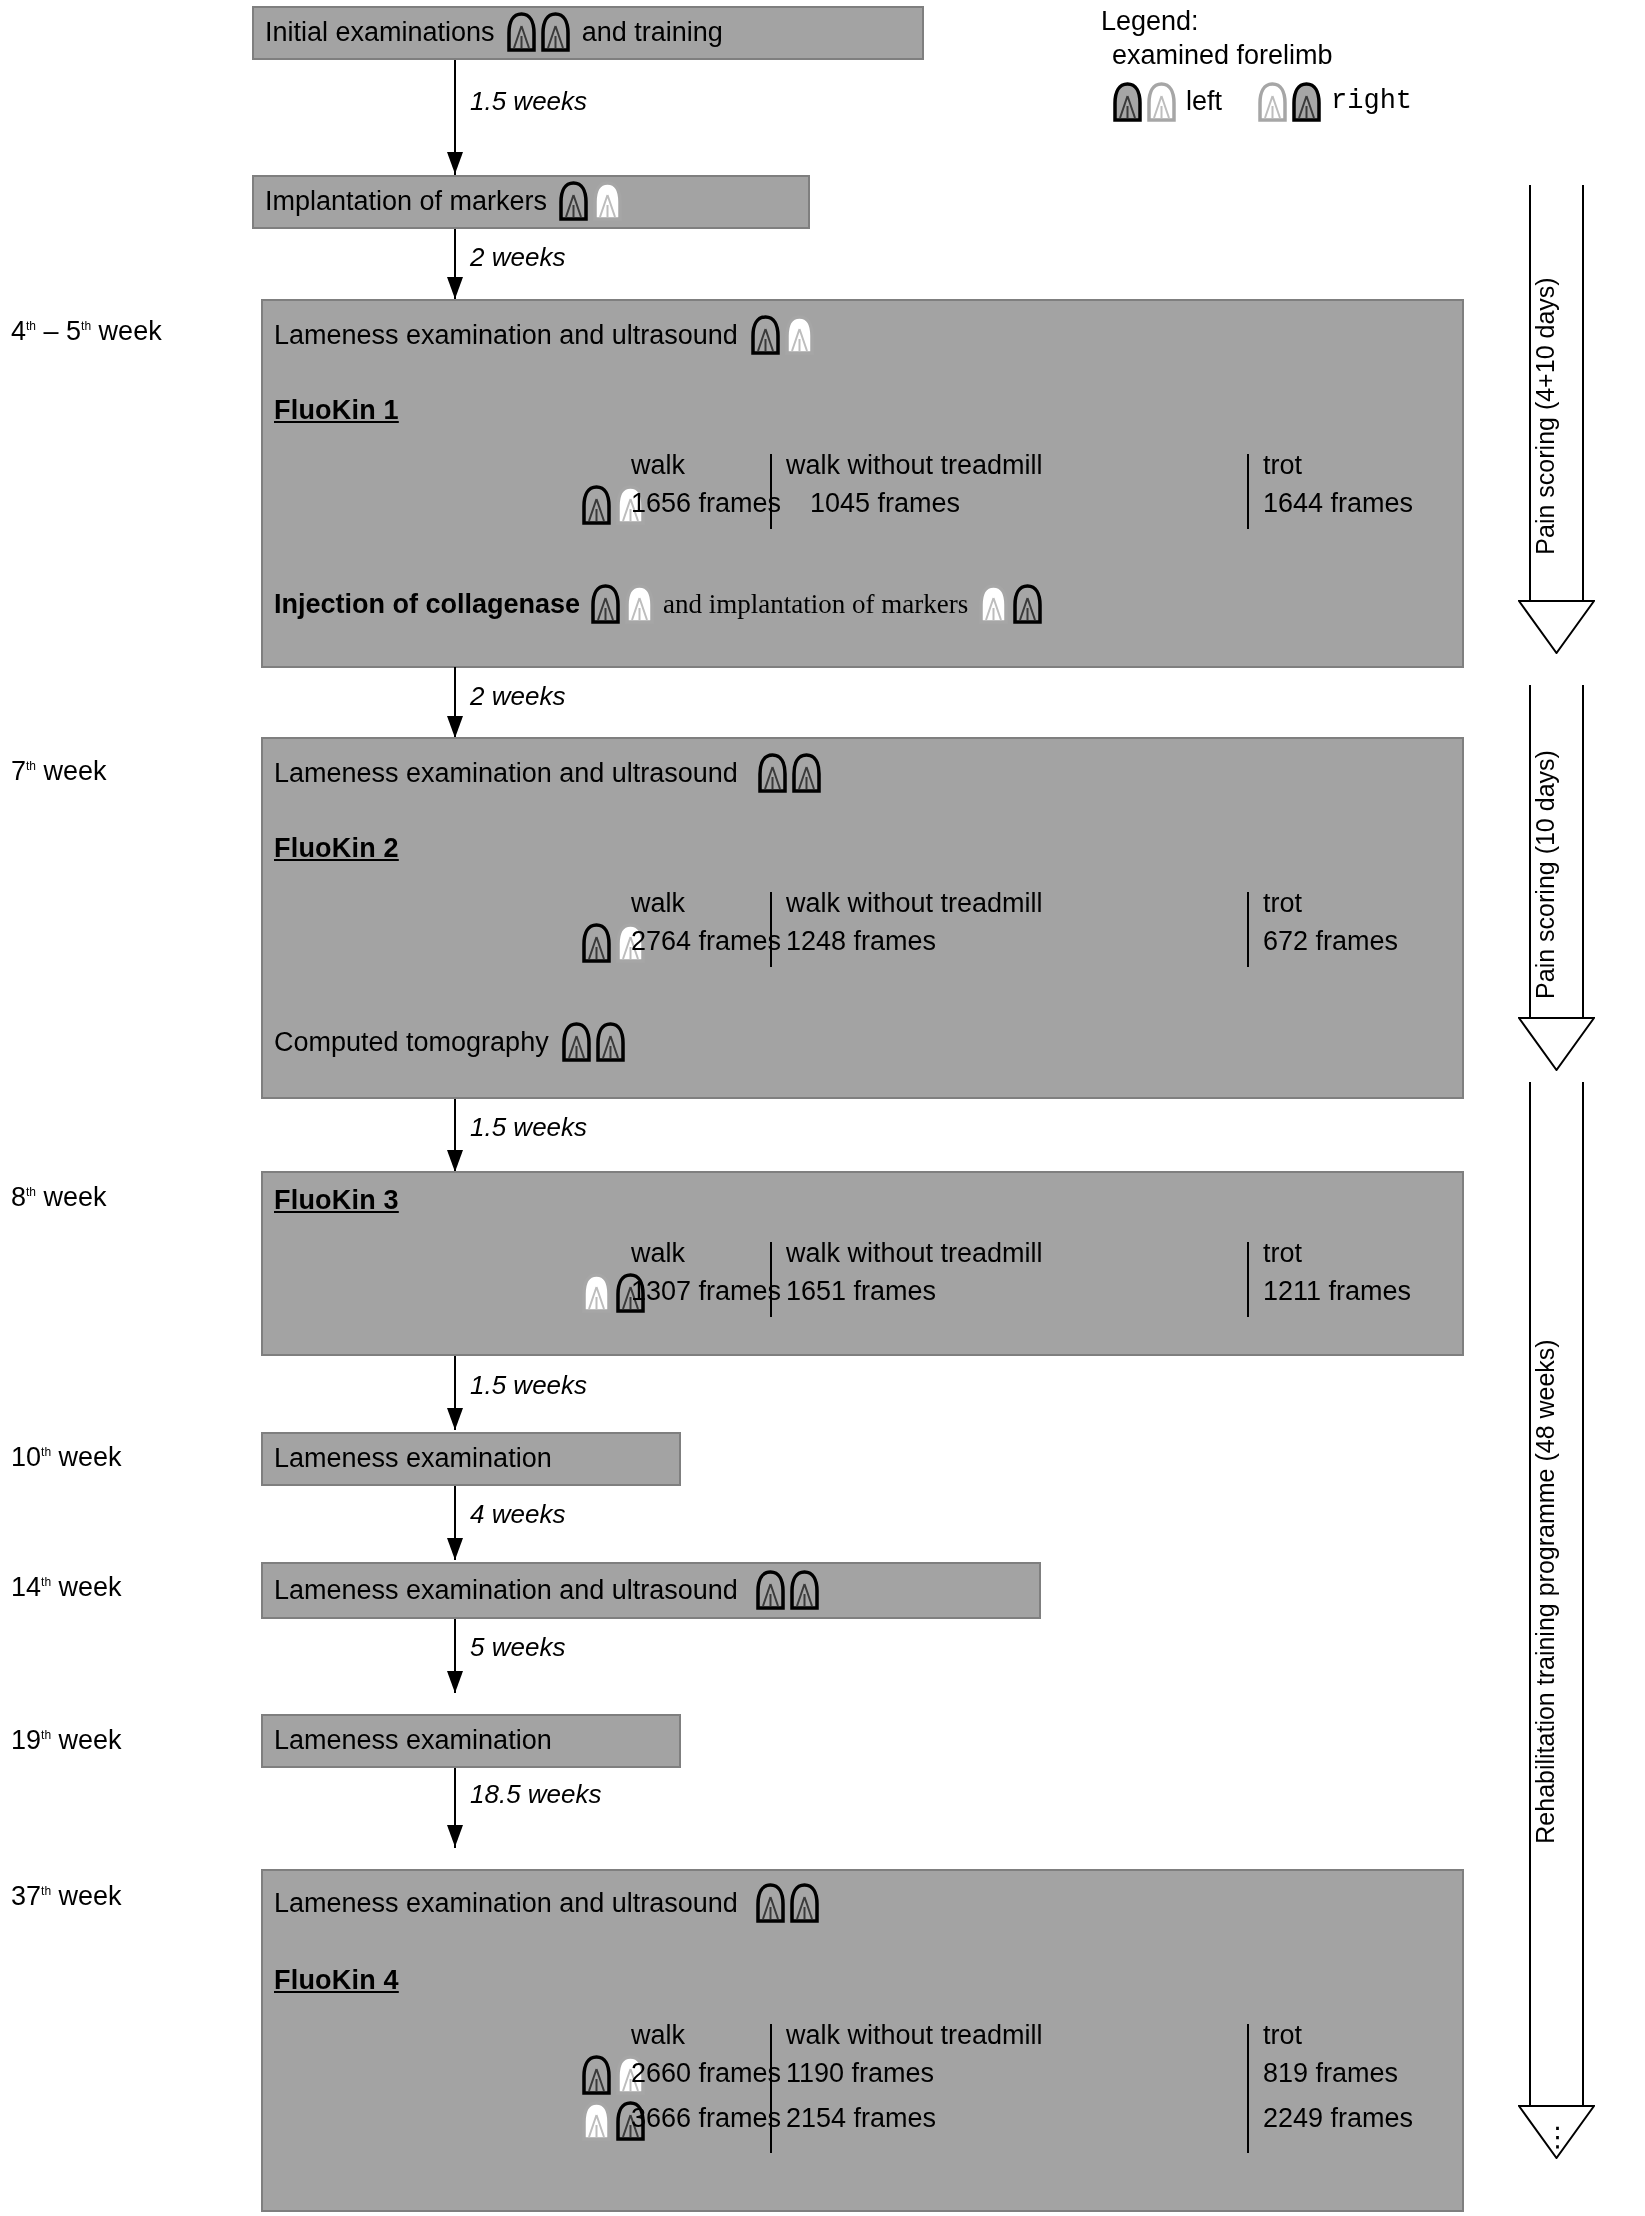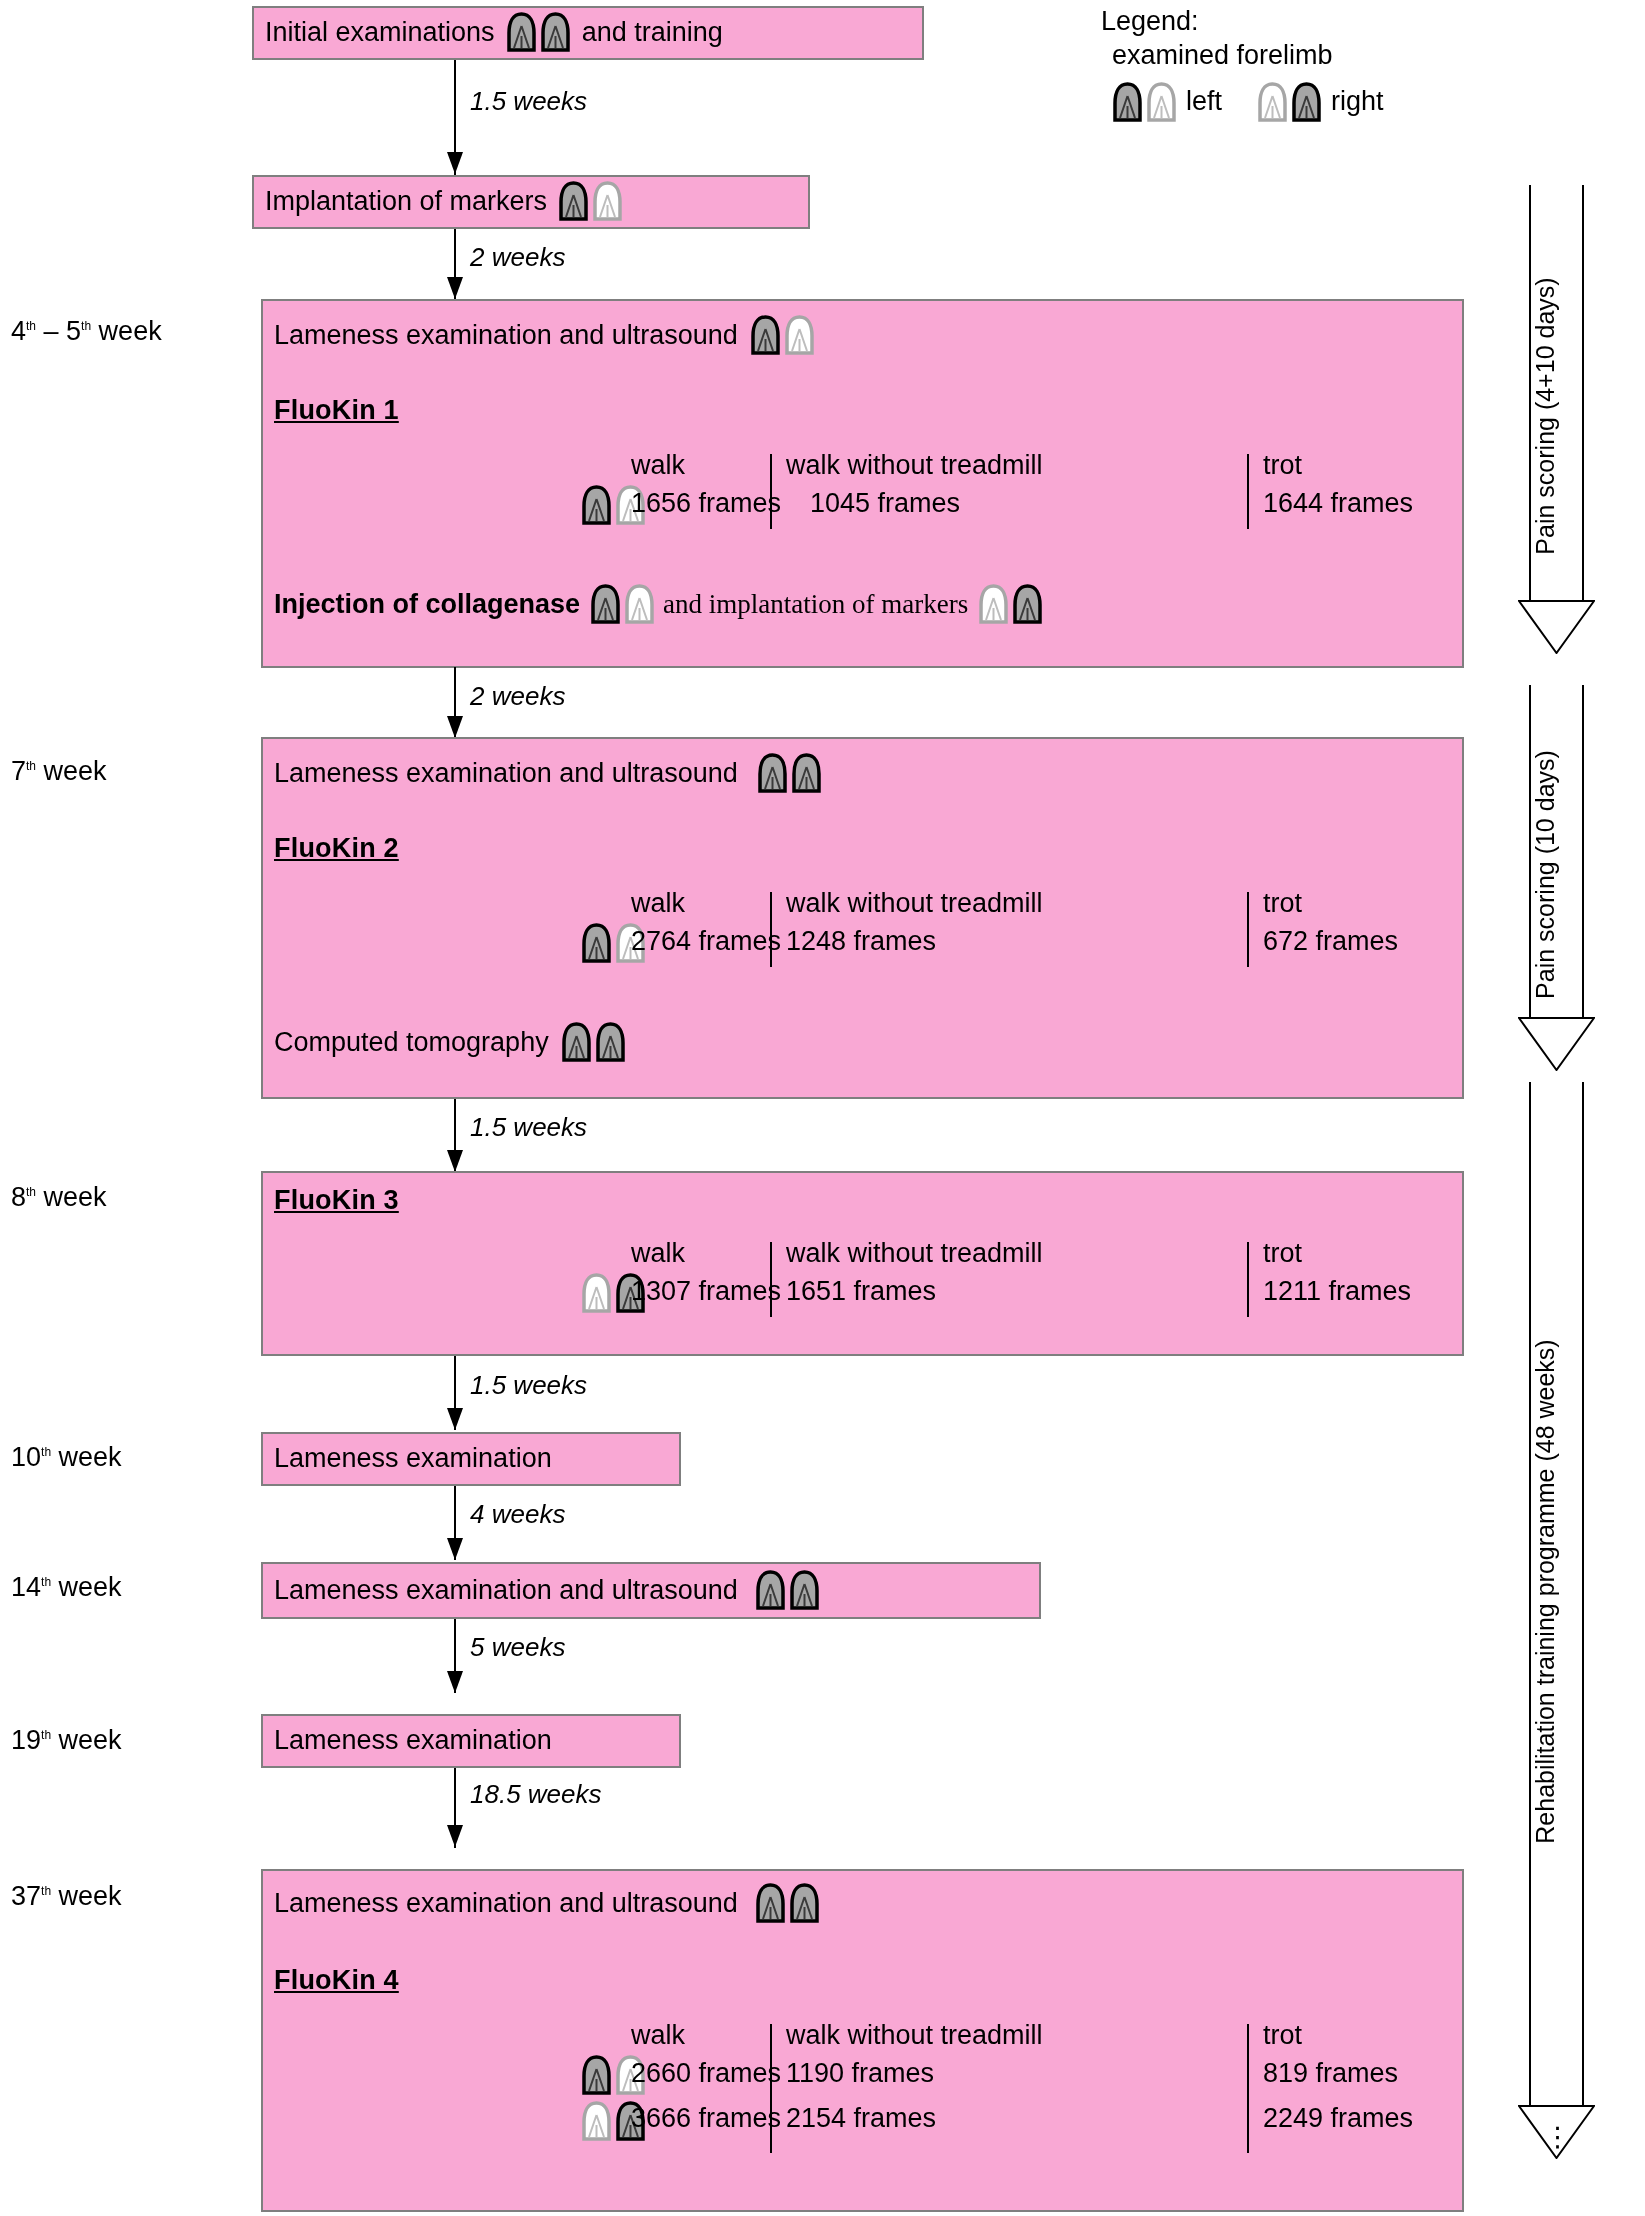--- a/index.html
+++ b/index.html
@@ -13,21 +13,21 @@
   }
 
   
   .hoof { display:inline-block; vertical-align:-5.5px; width:31px; height:41px; position:relative; }
   .hoof svg { display:block; width:31px; height:41px; }
 
   
   .box {
     position: absolute;
     border: 2.5px solid #7f7f7f;
-    background: #f9a8d4;
+    background: #a3a3a3;
   }
   .wk-label {
     position: absolute;
     font-size: 27px;
     line-height: 1;
     white-space: nowrap;
   }
   .wk-label sup { font-size: 12px; vertical-align: super; line-height:0; }
 
   .row { display:flex; align-items:center; white-space:nowrap; font-size:27px; line-height:1.05; }
@@ -100,21 +100,21 @@
           <path d="M31 4 C14 4 6 20 6 42 L6 76 L56 76 L56 42 C56 20 48 4 31 4 Z" fill="#ffffff" stroke="#a6a6a6" stroke-width="7"></path>
           <path d="M31 28 L16 72 M31 28 L46 72 M31 48 L31 72" fill="none" stroke="#bdbdbd" stroke-width="4"></path>
         </svg>
       </span>
     <span class="hoof" style="margin-left:3px;">
         <svg viewBox="0 0 62 82" aria-hidden="true">
           <path d="M31 4 C14 4 6 20 6 42 L6 76 L56 76 L56 42 C56 20 48 4 31 4 Z" fill="#a6a6a6" stroke="#000000" stroke-width="7"></path>
           <path d="M31 28 L16 72 M31 28 L46 72 M31 48 L31 72" fill="none" stroke="#3a3a3a" stroke-width="4"></path>
         </svg>
       </span>
-    <span style="margin-left:9px;">right</span>
+    <span style="margin-left:9px;font-family:Liberation Mono, monospace;">right</span>
   </div>
 </div>
 
 <div class="box" style="left:252px; top:6px; width:672px; height:54px;">
   <div class="row" style="padding:0 11px; height:49px;">
     <span class="t">Initial examinations</span>
     <span class="hoof" style="margin-left:11px;">
         <svg viewBox="0 0 62 82" aria-hidden="true">
           <path d="M31 4 C14 4 6 20 6 42 L6 76 L56 76 L56 42 C56 20 48 4 31 4 Z" fill="#a6a6a6" stroke="#000000" stroke-width="7"></path>
           <path d="M31 28 L16 72 M31 28 L46 72 M31 48 L31 72" fill="none" stroke="#3a3a3a" stroke-width="4"></path>

